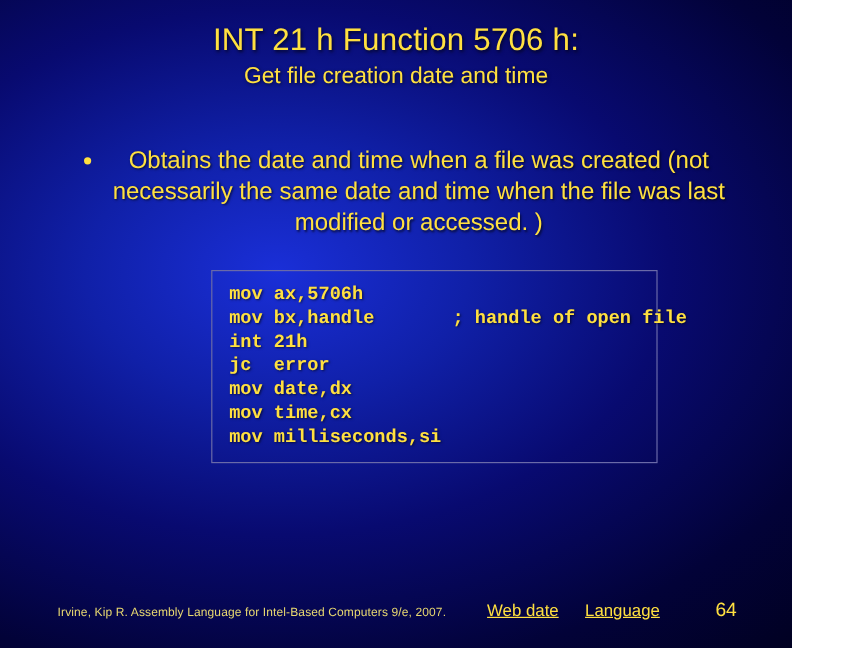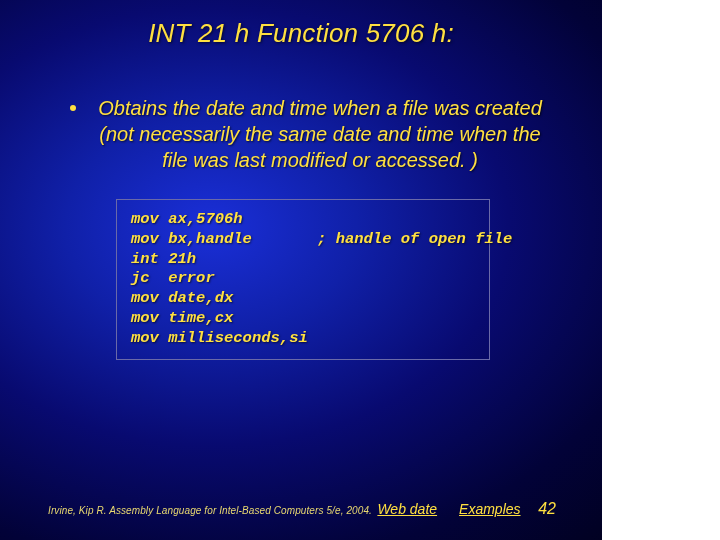--- a/index.html
+++ b/index.html
@@ -4,32 +4,31 @@
 <style>
   html, body {
     margin: 0;
     padding: 0;
     width: 720px;
     height: 540px;
     overflow: hidden;
     font-family: Arial, Helvetica, sans-serif;
   }
   .slide {
-    width: 602px;
+    width: 660px;
     height: 540px;
     background: radial-gradient(ellipse 110% 90% at 35% 42%,
                 #1a2fd8 0%,
                 #1020a8 22%,
                 #080a70 45%,
                 #020238 70%,
                 #000012 100%);
     position: relative;
     color: #ffe040;
     box-sizing: border-box;
-    font-style: italic;
   }
   .title-block {
     text-align: center;
     padding-top: 18px;
   }
   .title {
     font-size: 26px;
     font-weight: 400;
     color: #ffe040;
     margin: 0;
@@ -61,21 +60,21 @@
     margin-top: 10px;
     margin-right: 14px;
   }
   .bullet-text {
     font-size: 20px;
     line-height: 1.3;
     color: #ffe040;
     text-shadow: 1px 1px 2px rgba(0,0,0,0.7);
   }
   .code-box {
-    margin: 26px 60px 0 46px;
+    margin: 26px 60px 0 106px;
     border: 1px solid #6a6aa8;
     padding: 10px 30px 10px 14px;
     font-family: "Courier New", Courier, monospace;
     font-weight: bold;
     font-size: 15.5px;
     line-height: 1.28;
     color: #ffe040;
     white-space: pre;
     text-shadow: 1px 1px 2px rgba(0,0,0,0.6);
   }
@@ -111,39 +110,40 @@
     text-align: right;
   }
 </style>
 </head>
 <body>
 
 <div class="slide">
 
   <div class="title-block">
     <h1 class="title">INT 21 h Function 5706 h:</h1>
+    <div class="subtitle">Get file creation date and time</div>
   </div>
 
   <div class="body">
     <div class="bullet-row">
       <span class="bullet-dot"></span>
       <span class="bullet-text">Obtains the date and time when a file was created (not necessarily the same date and time when the file was last modified or accessed. )</span>
     </div>
 
     <div class="code-box">mov ax,5706h
 mov bx,handle       ; handle of open file
 int 21h
 jc  error
 mov date,dx
 mov time,cx
 mov milliseconds,si</div>
   </div>
 
   <div class="footer">
-    <span class="footer-cite">Irvine, Kip R. Assembly Language for Intel-Based Computers 5/e, 2004.</span>
+    <span class="footer-cite">Irvine, Kip R. Assembly Language for Intel-Based Computers 9/e, 2007.</span>
     <span class="footer-links">
       <a>Web date</a>
-      <a>Examples</a>
+      <a>Language</a>
     </span>
-    <span class="page-num">42</span>
+    <span class="page-num">64</span>
   </div>
 
 </div>
 
 </body></html>

